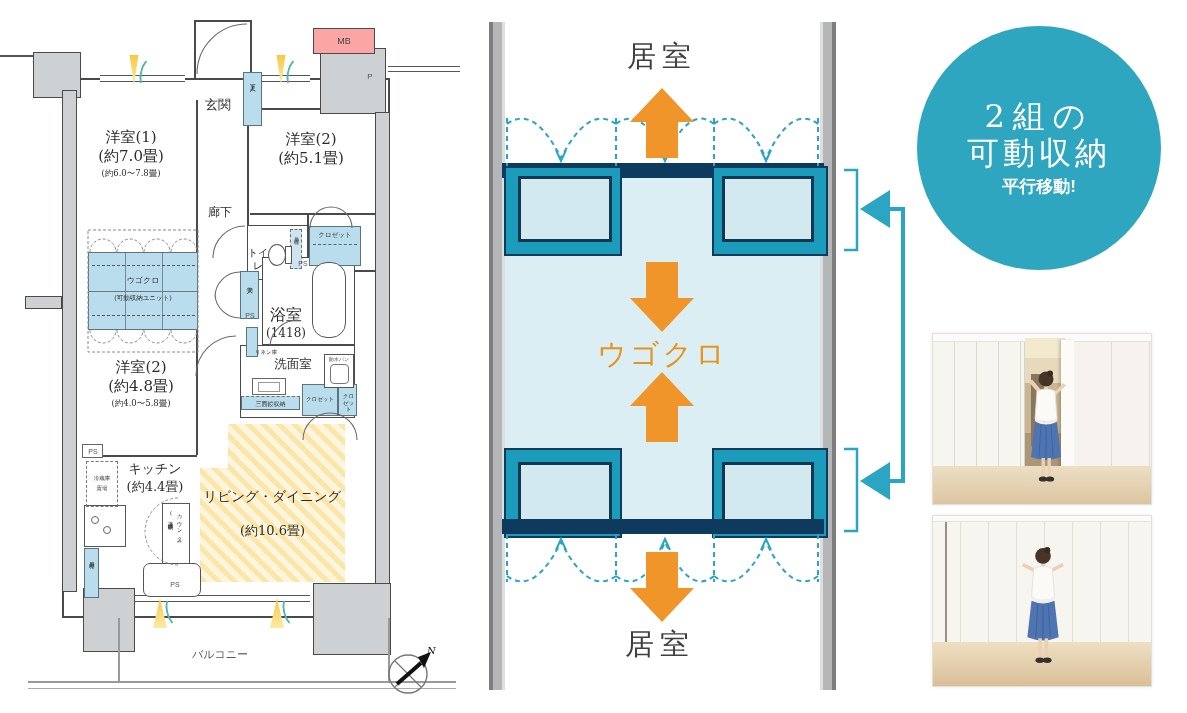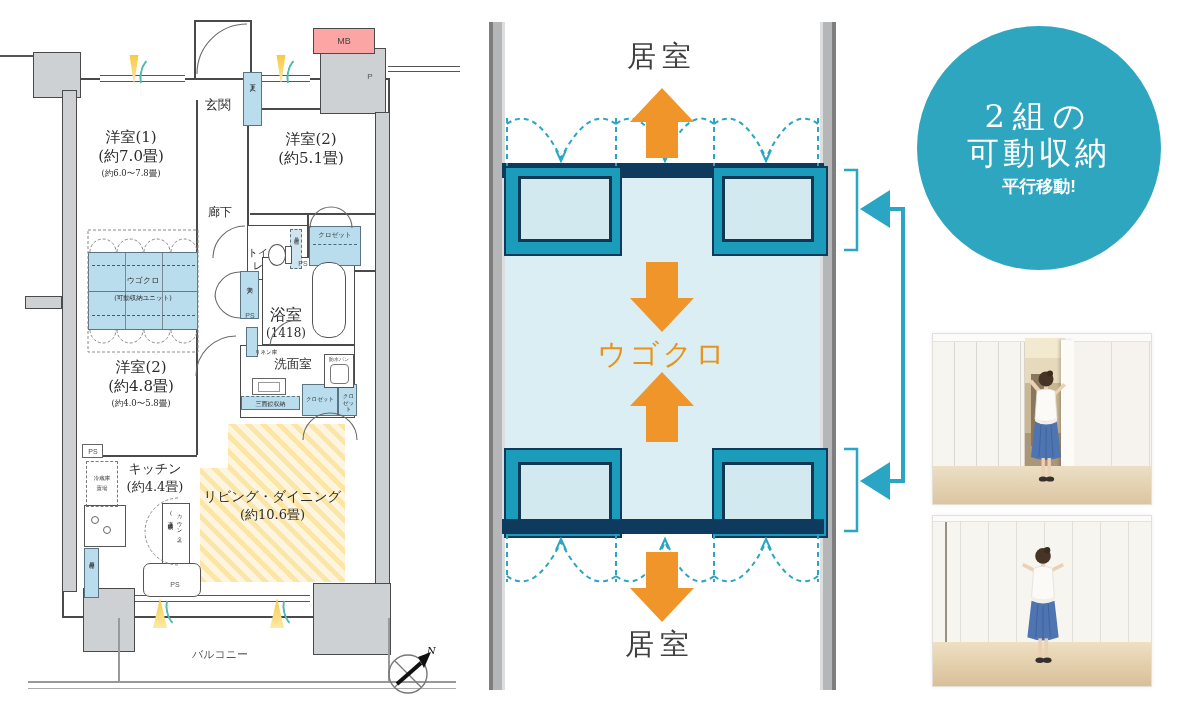--- a/index.html
+++ b/index.html
@@ -166,21 +166,21 @@
     <div style="font-size:15px;">洋室(2)</div>
     <div style="font-size:15px;">(約4.8畳)</div>
     <div style="font-size:8.5px;margin-top:2px;">(約4.0〜5.8畳)</div>
   </div>
   <div class="a" style="left:100px;top:460px;width:110px;text-align:center;">
     <div style="font-size:13px;">キッチン</div>
     <div style="font-size:13px;">(約4.4畳)</div>
   </div>
   <div class="a" style="left:200px;top:488px;width:145px;text-align:center;">
     <div style="font-size:13.5px;">リビング・ダイニング</div>
-    <div style="font-size:13px;margin-top:0;">(約10.6畳)</div>
+    <div style="font-size:13px;margin-top:16px;">(約10.6畳)</div>
   </div>
   <div class="lbl" style="left:175px;top:648px;width:90px;font-size:11px;color:#555;">バルコニー</div>
 
   <div>
     <div class="a" style="left:118px;top:618px;width:1.5px;height:64px;background:#999;"></div>
     <div class="a" style="left:388px;top:618px;width:1.5px;height:64px;background:#999;"></div>
     <div class="a" style="left:28px;top:681px;width:428px;height:1.8px;background:#999;"></div>
     <div class="a" style="left:28px;top:688px;width:428px;height:1.4px;background:#aaa;"></div>
   </div>
 

